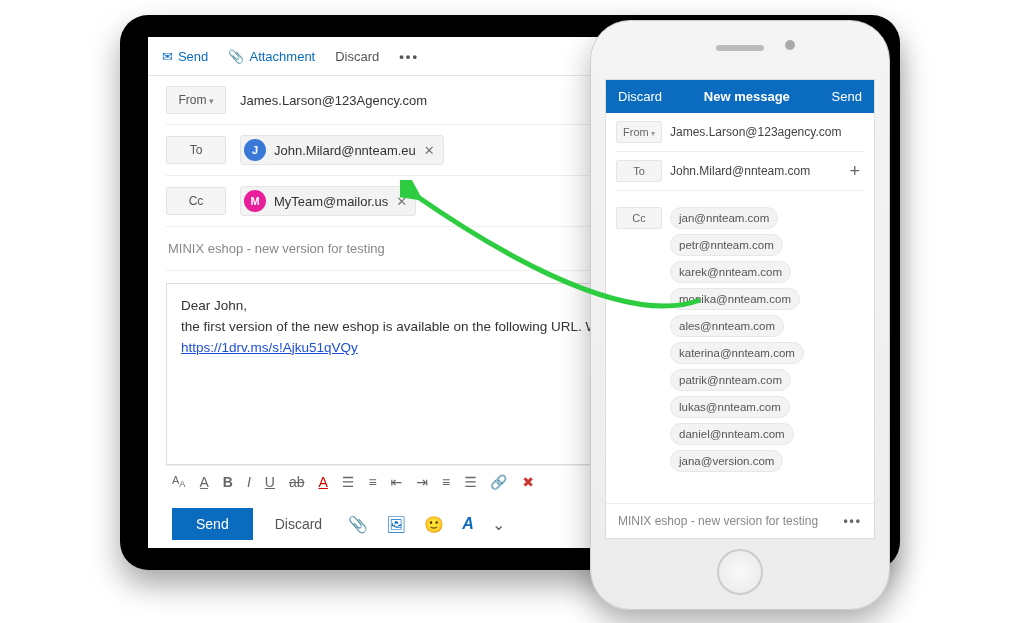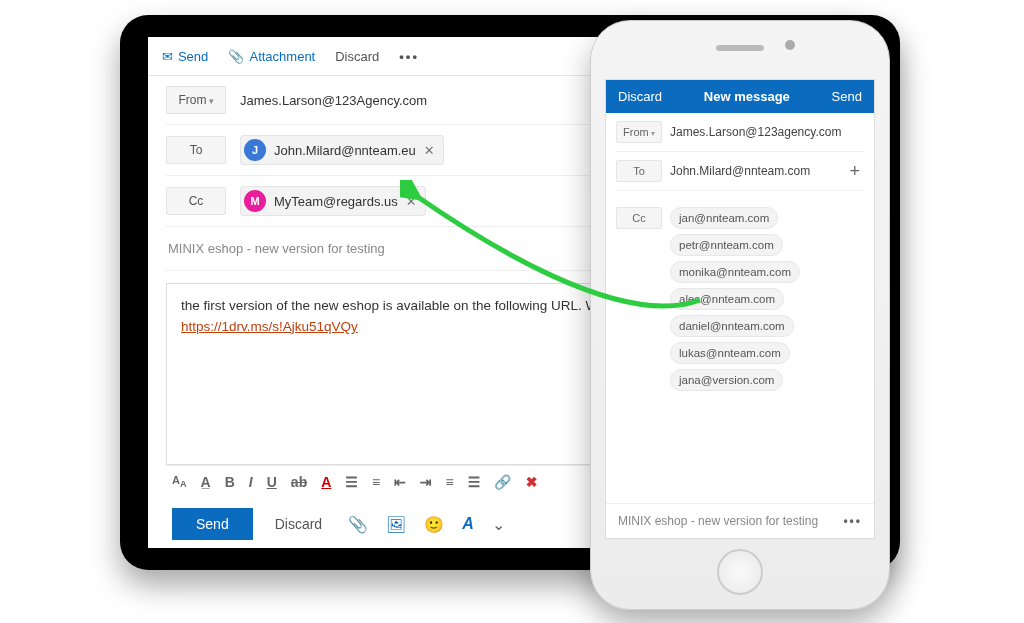--- a/index.html
+++ b/index.html
@@ -59,29 +59,29 @@
     color: #fff; font-size: 11px; font-weight: bold;
   }
   .chip .x { color: #777; cursor: pointer; }
 
   .subject-row { padding: 14px 2px; color: #888; font-size: 13px; border-bottom: 1px solid #eee; }
 
   .msg-area {
     margin-top: 12px; border: 1px solid #ddd; padding: 12px 14px;
     font-size: 13.5px; line-height: 1.55; color: #333; flex: 1;
   }
-  .msg-area a { color: #c2410c; text-decoration: underline; }
+  .msg-area a { color: #1d4ed8; text-decoration: underline; }
 
   
   .fmt-bar {
     display: flex; align-items: center; gap: 14px;
     padding: 8px 6px; border-top: 1px solid #eee; color: #666;
     font-size: 14px;
   }
-  .fmt-bar span { cursor: pointer; font-weight: bold; }
+  .fmt-bar span { cursor: pointer; }
   .fmt-bar .u { text-decoration: underline; }
   .fmt-bar .s { text-decoration: line-through; }
   .fmt-bar .red { color: #c00; text-decoration: underline; }
 
   
   .action-bar { display: flex; align-items: center; gap: 10px; padding: 10px 6px 8px; }
   .btn-primary {
     background: #0b6cbf; color: #fff; border: none;
     padding: 8px 24px; font-size: 14px; cursor: pointer;
   }
@@ -189,28 +189,29 @@
           <span class="avatar" style="background:#3a78d8">J</span>
           <span>John.Milard@nnteam.eu</span>
           <span class="x">✕</span>
         </div>
       </div>
 
       <div class="row">
         <div class="lbl">Cc</div>
         <div class="chip">
           <span class="avatar" style="background:#e91e9b">M</span>
-          <span>MyTeam@regards.us</span>
+          <span>MyTeam@mailor.us</span>
           <span class="x">✕</span>
         </div>
       </div>
 
       <div class="subject-row">MINIX eshop - new version for testing</div>
 
       <div class="msg-area">
+        <div>Dear John,</div>
         <div>the first version of the new eshop is available on the following URL. We can discu</div>
         <a href="#">https://1drv.ms/s!Ajku51qVQy</a>
         <div style="height:14px"></div>
       </div>
 
       <div class="fmt-bar">
         <span style="font-size:11px">A<sub>A</sub></span>
         <span>A̲</span>
         <span><b>B</b></span>
         <span><i>I</i></span>
@@ -260,24 +261,27 @@
         <div class="p-val">John.Milard@nnteam.com</div>
         <div class="p-plus">+</div>
       </div>
     </div>
 
     <div class="cc-block">
       <div class="p-lbl" style="height:fit-content">Cc</div>
       <div class="cc-list">
         <div class="cc-item">jan@nnteam.com</div>
         <div class="cc-item">petr@nnteam.com</div>
+        <div class="cc-item">karek@nnteam.com</div>
         <div class="cc-item">monika@nnteam.com</div>
         <div class="cc-item">ales@nnteam.com</div>
+        <div class="cc-item">katerina@nnteam.com</div>
+        <div class="cc-item">patrik@nnteam.com</div>
+        <div class="cc-item">lukas@nnteam.com</div>
         <div class="cc-item">daniel@nnteam.com</div>
-        <div class="cc-item">lukas@nnteam.com</div>
         <div class="cc-item">jana@version.com</div>
       </div>
     </div>
 
     <div class="p-subject">
       <span>MINIX eshop - new version for testing</span>
       <span class="more">•••</span>
     </div>
 
   </div>

